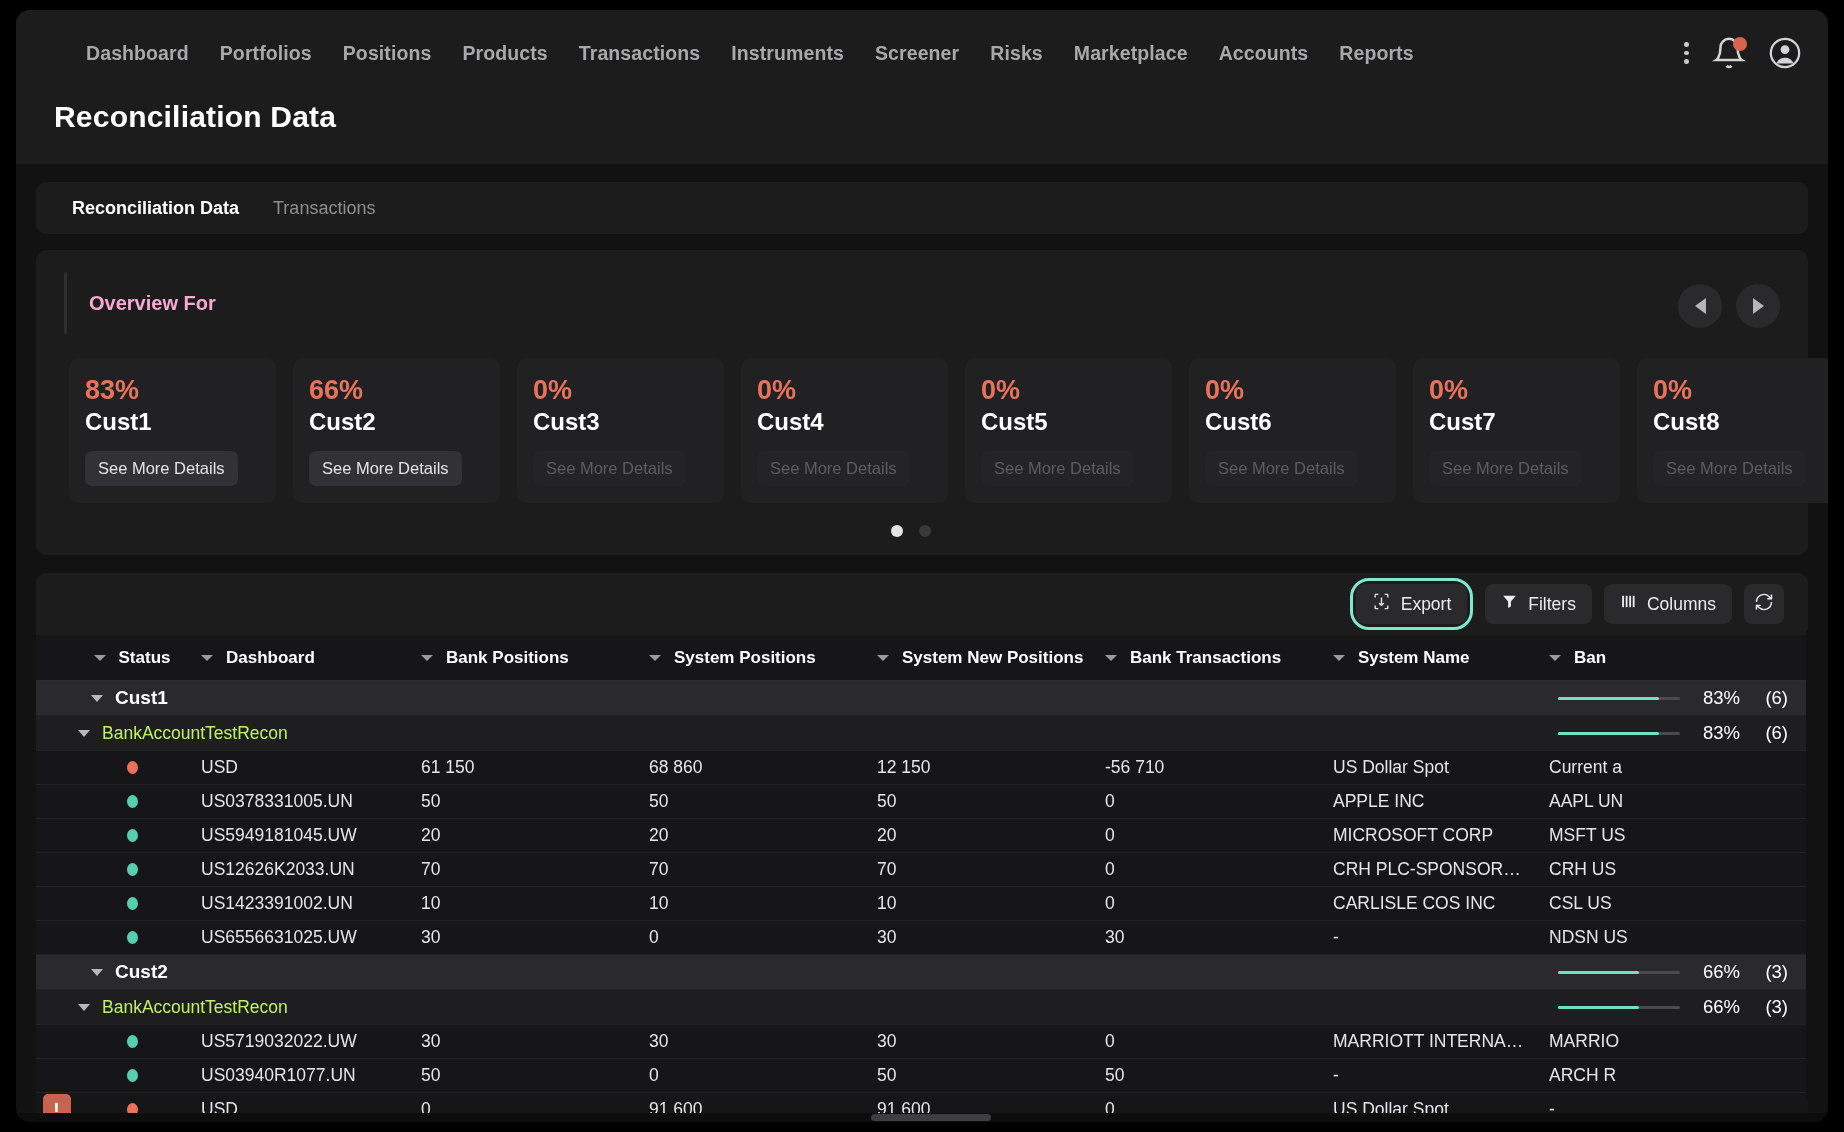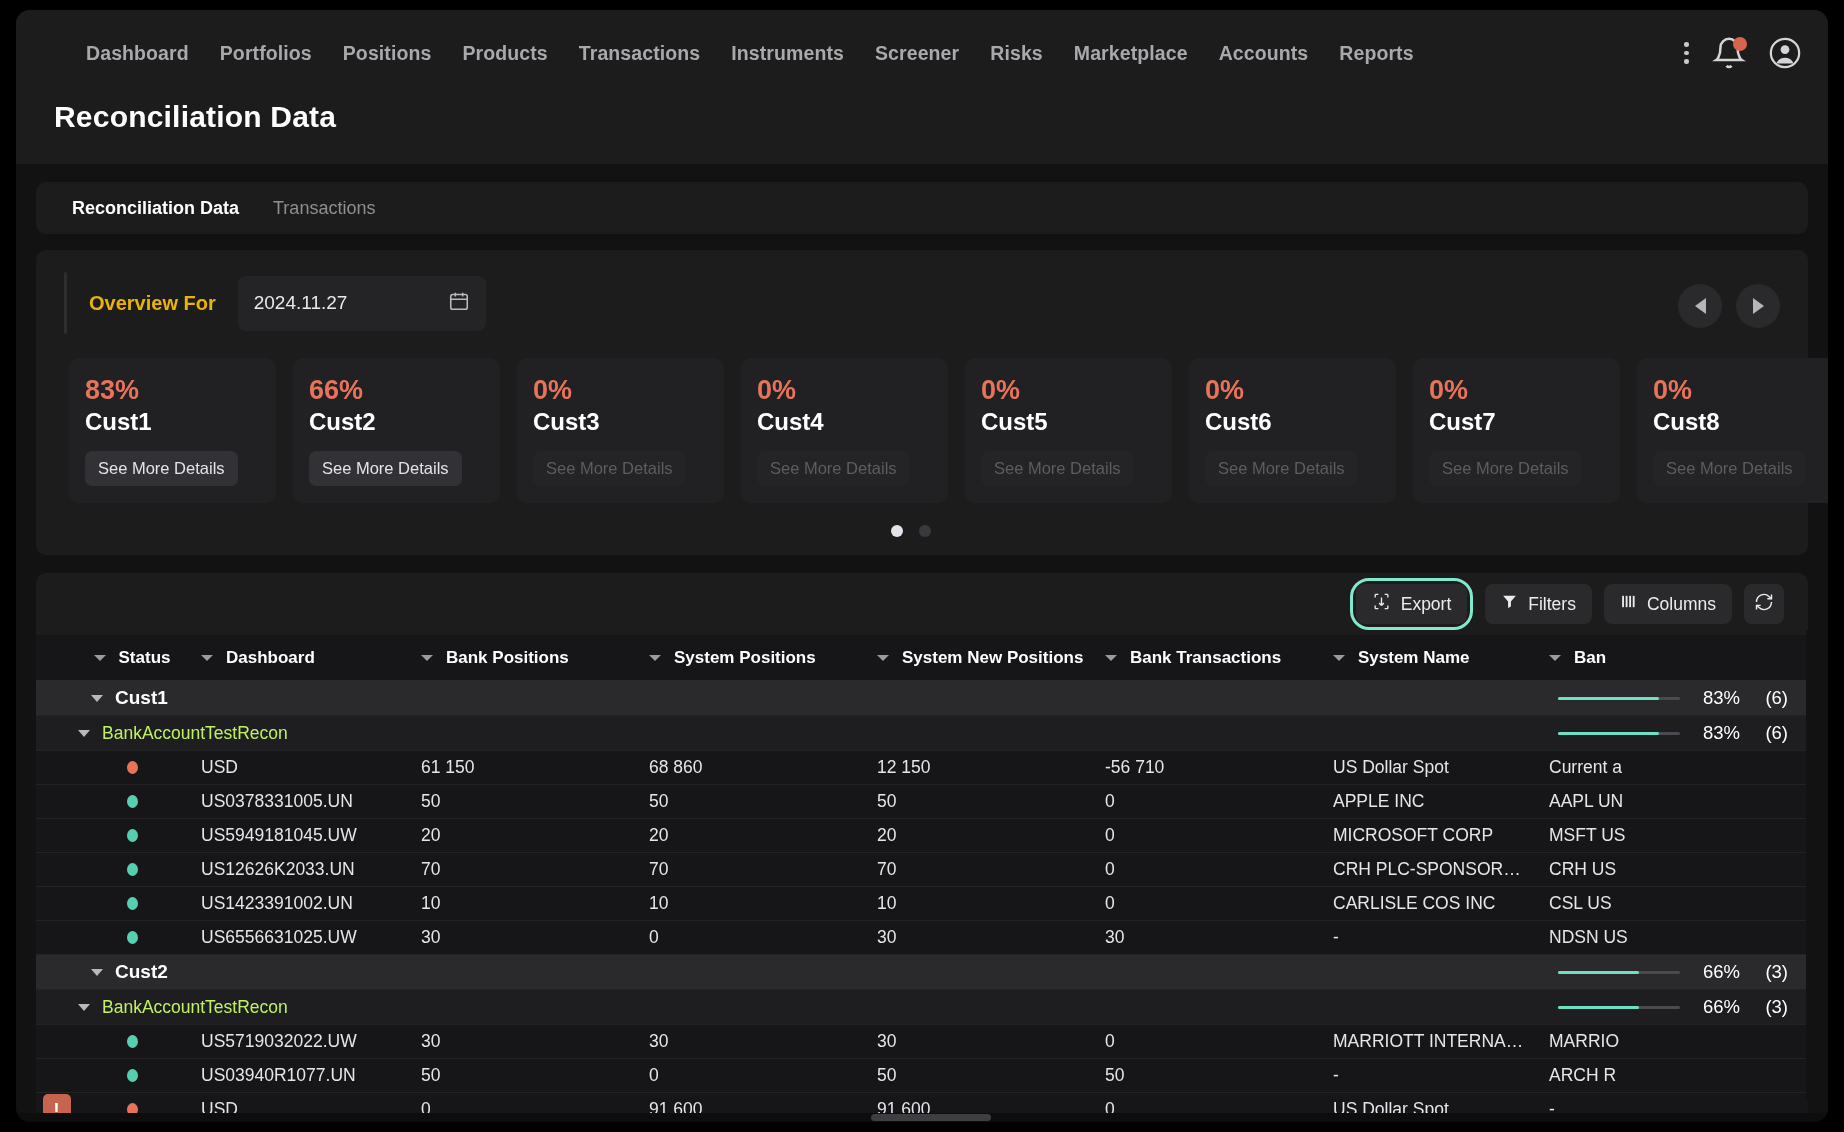--- a/index.html
+++ b/index.html
@@ -70,21 +70,21 @@
   .tab.active { color: #ffffff; font-weight: 700; }
 
   
   .overview-card {
     margin: 16px 20px 0 20px; background: #1c1c1c;
     border-radius: 10px; padding: 22px 22px 18px 0;
     position: relative;
   }
   .overview-top { display: flex; align-items: center; padding-left: 28px; }
   .ov-accent { width: 3px; height: 62px; background: #2e2e31; border-radius: 2px; margin-right: 22px; }
-  .ov-label { color: #eab308; font-size: 20px; font-weight: 700; }
+  .ov-label { color: #f9a8d4; font-size: 20px; font-weight: 700; }
   .date-field {
     margin-left: 22px; width: 248px; height: 55px; background: #242427;
     border-radius: 8px; display: flex; align-items: center;
     padding: 0 16px; cursor: pointer;
   }
   .date-value { color: #e9e9ec; font-size: 19px; flex: 1; }
   .carousel-nav { position: absolute; right: 28px; top: 34px; display: flex; gap: 14px; }
   .circ-btn {
     width: 44px; height: 44px; border-radius: 50%; background: #2a2a2d;
     display: flex; align-items: center; justify-content: center; cursor: pointer;
@@ -243,29 +243,20 @@
 
   <div class="tabs-card">
     <div class="tab active">Reconciliation Data</div>
     <div class="tab">Transactions</div>
   </div>
 
   <div class="overview-card">
     <div class="overview-top">
       <div class="ov-accent"></div>
       <div class="ov-label">Overview For</div>
-      <div class="date-field">
-        <div class="date-value">2024.11.27</div>
-        <span>
-          <svg width="22" height="22" viewBox="0 0 24 24" fill="none" stroke="#b9b9bf" stroke-width="1.7">
-            <rect x="3" y="5" width="18" height="16" rx="2"></rect>
-            <path d="M3 10h18M8 3v4M16 3v4"></path>
-          </svg>
-        </span>
-      </div>
     </div>
 
     <div class="carousel-nav">
       <div class="circ-btn">
           <div class="tri-l"></div>
         </div>
       <div class="circ-btn">
           <div class="tri-r"></div>
         </div>
     </div>

